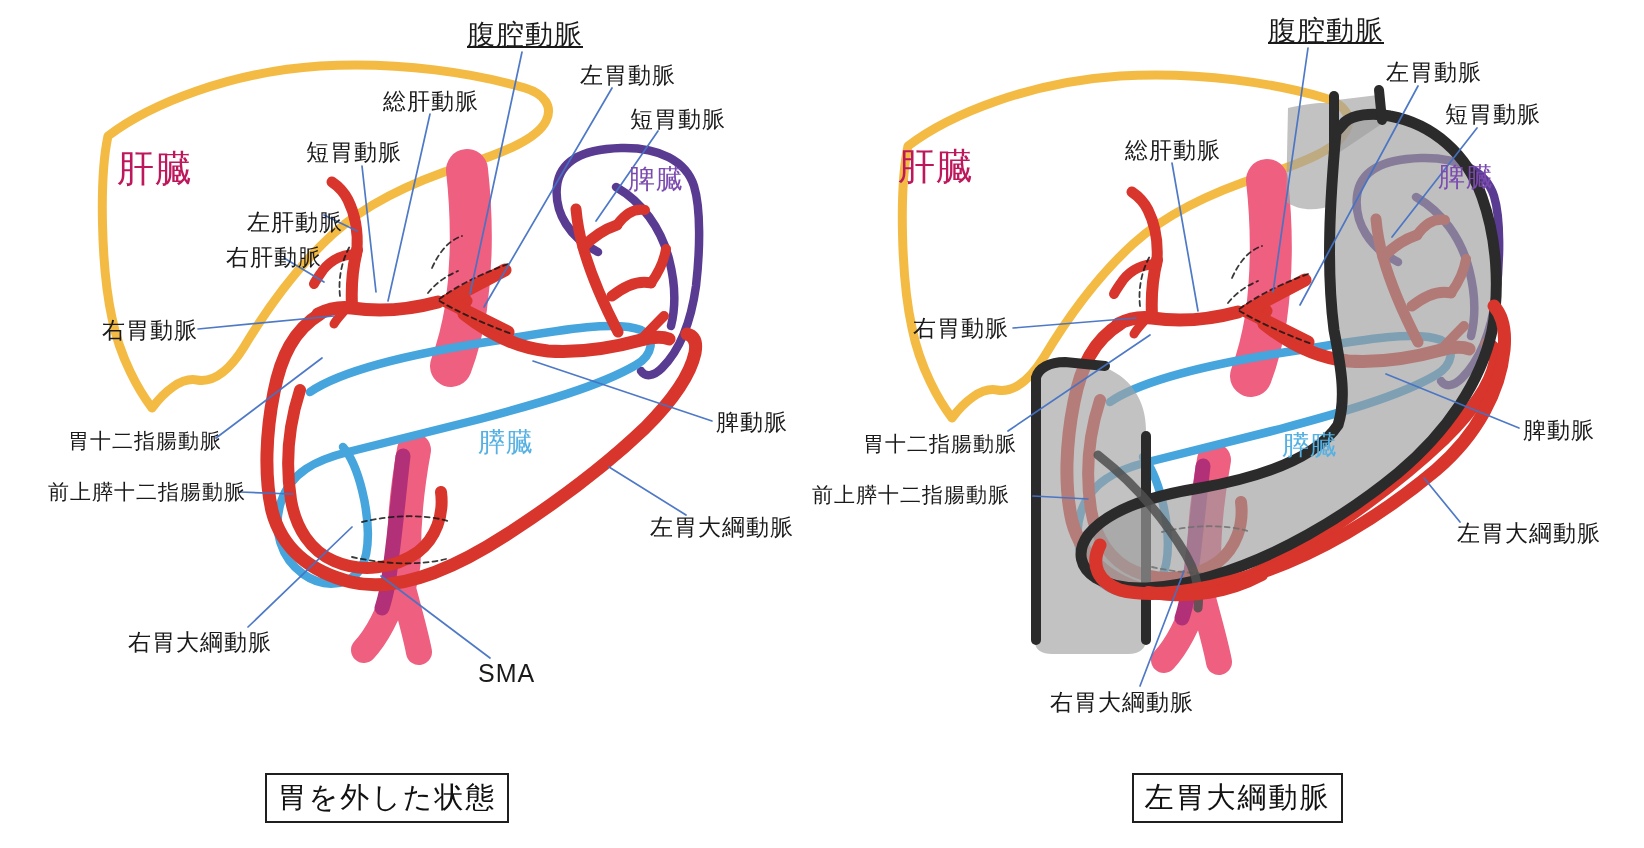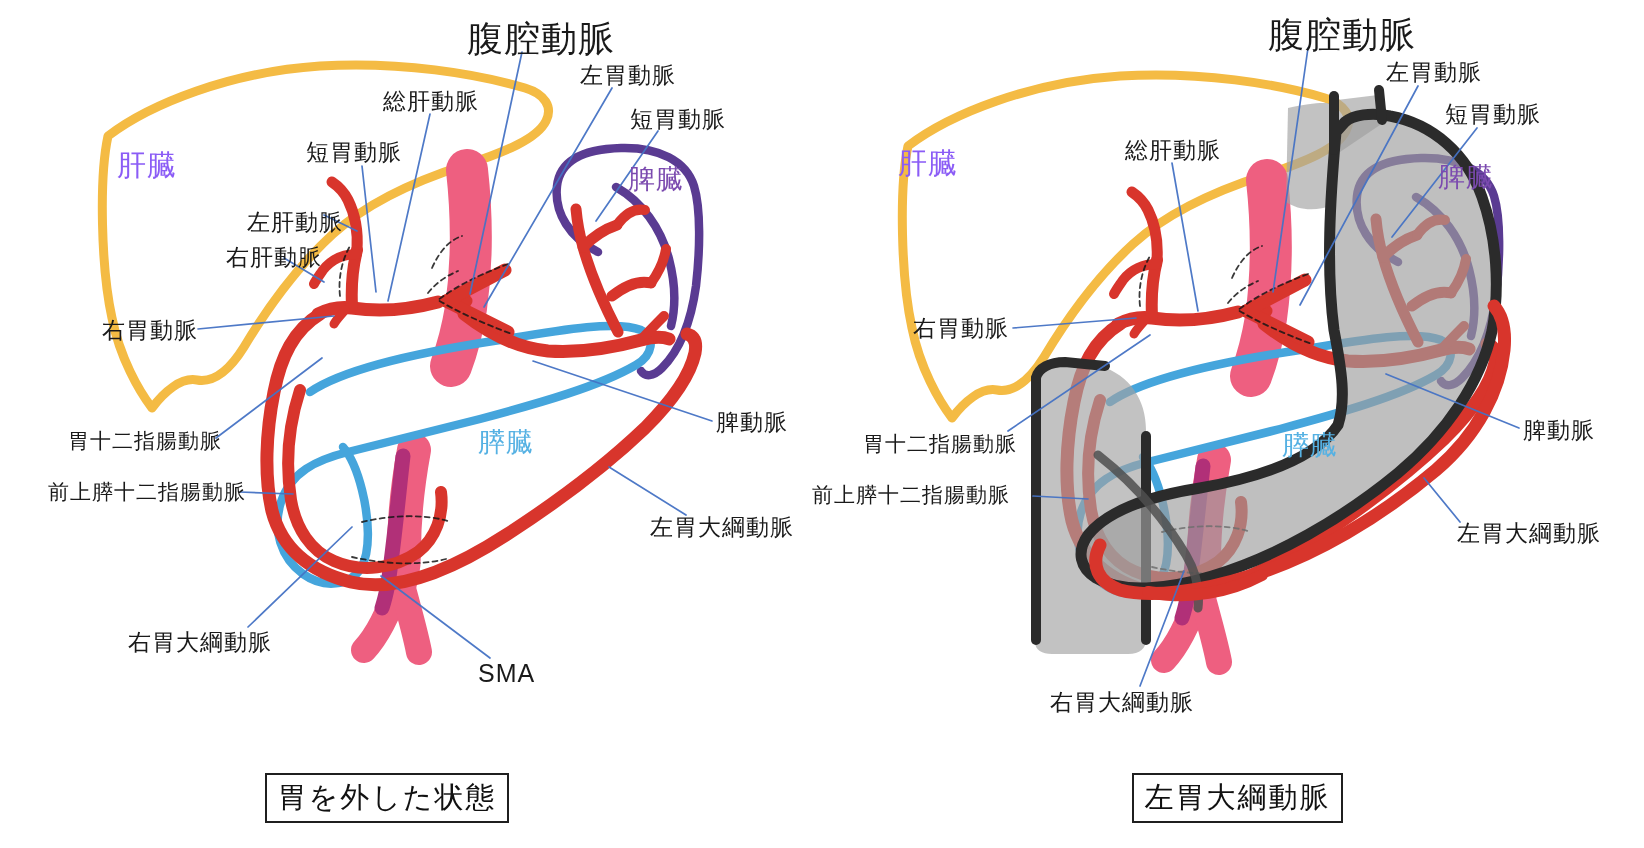--- a/index.html
+++ b/index.html
@@ -5,23 +5,23 @@
   html,body{margin:0;padding:0;background:#ffffff;}
   #stage{
     position:relative;width:1644px;height:848px;background:#ffffff;overflow:hidden;
     font-family:"Liberation Sans","DejaVu Sans",sans-serif;
   }
   #art{position:absolute;left:0;top:0;}
   .lbl{
     position:absolute;color:#1a1a1a;font-size:23px;line-height:1.05;
     white-space:nowrap;letter-spacing:1px;
   }
-  .lbl.big{font-size:36px;}
+  .lbl.big{font-size:28px;text-decoration:underline;}
   .lbl.small{font-size:21px;}
-  .organ-liver{color:#8b5cf6;font-size:29px;}
+  .organ-liver{color:#be185d;font-size:37px;}
   .organ-spleen{color:#7b4aaf;font-size:27px;}
   .organ-pancreas{color:#55b1e3;font-size:27px;}
   .caption{
     position:absolute;border:2px solid #1f1f1f;background:#ffffff;color:#111;
     font-size:29px;letter-spacing:2px;display:flex;align-items:center;justify-content:center;
     white-space:nowrap;padding:6px 4px;box-sizing:border-box;
   }
   
   .liver{stroke:#f4bb44;stroke-width:9;fill:none;}
   .spleen{stroke:#5a3b92;stroke-width:8.5;fill:none;}

